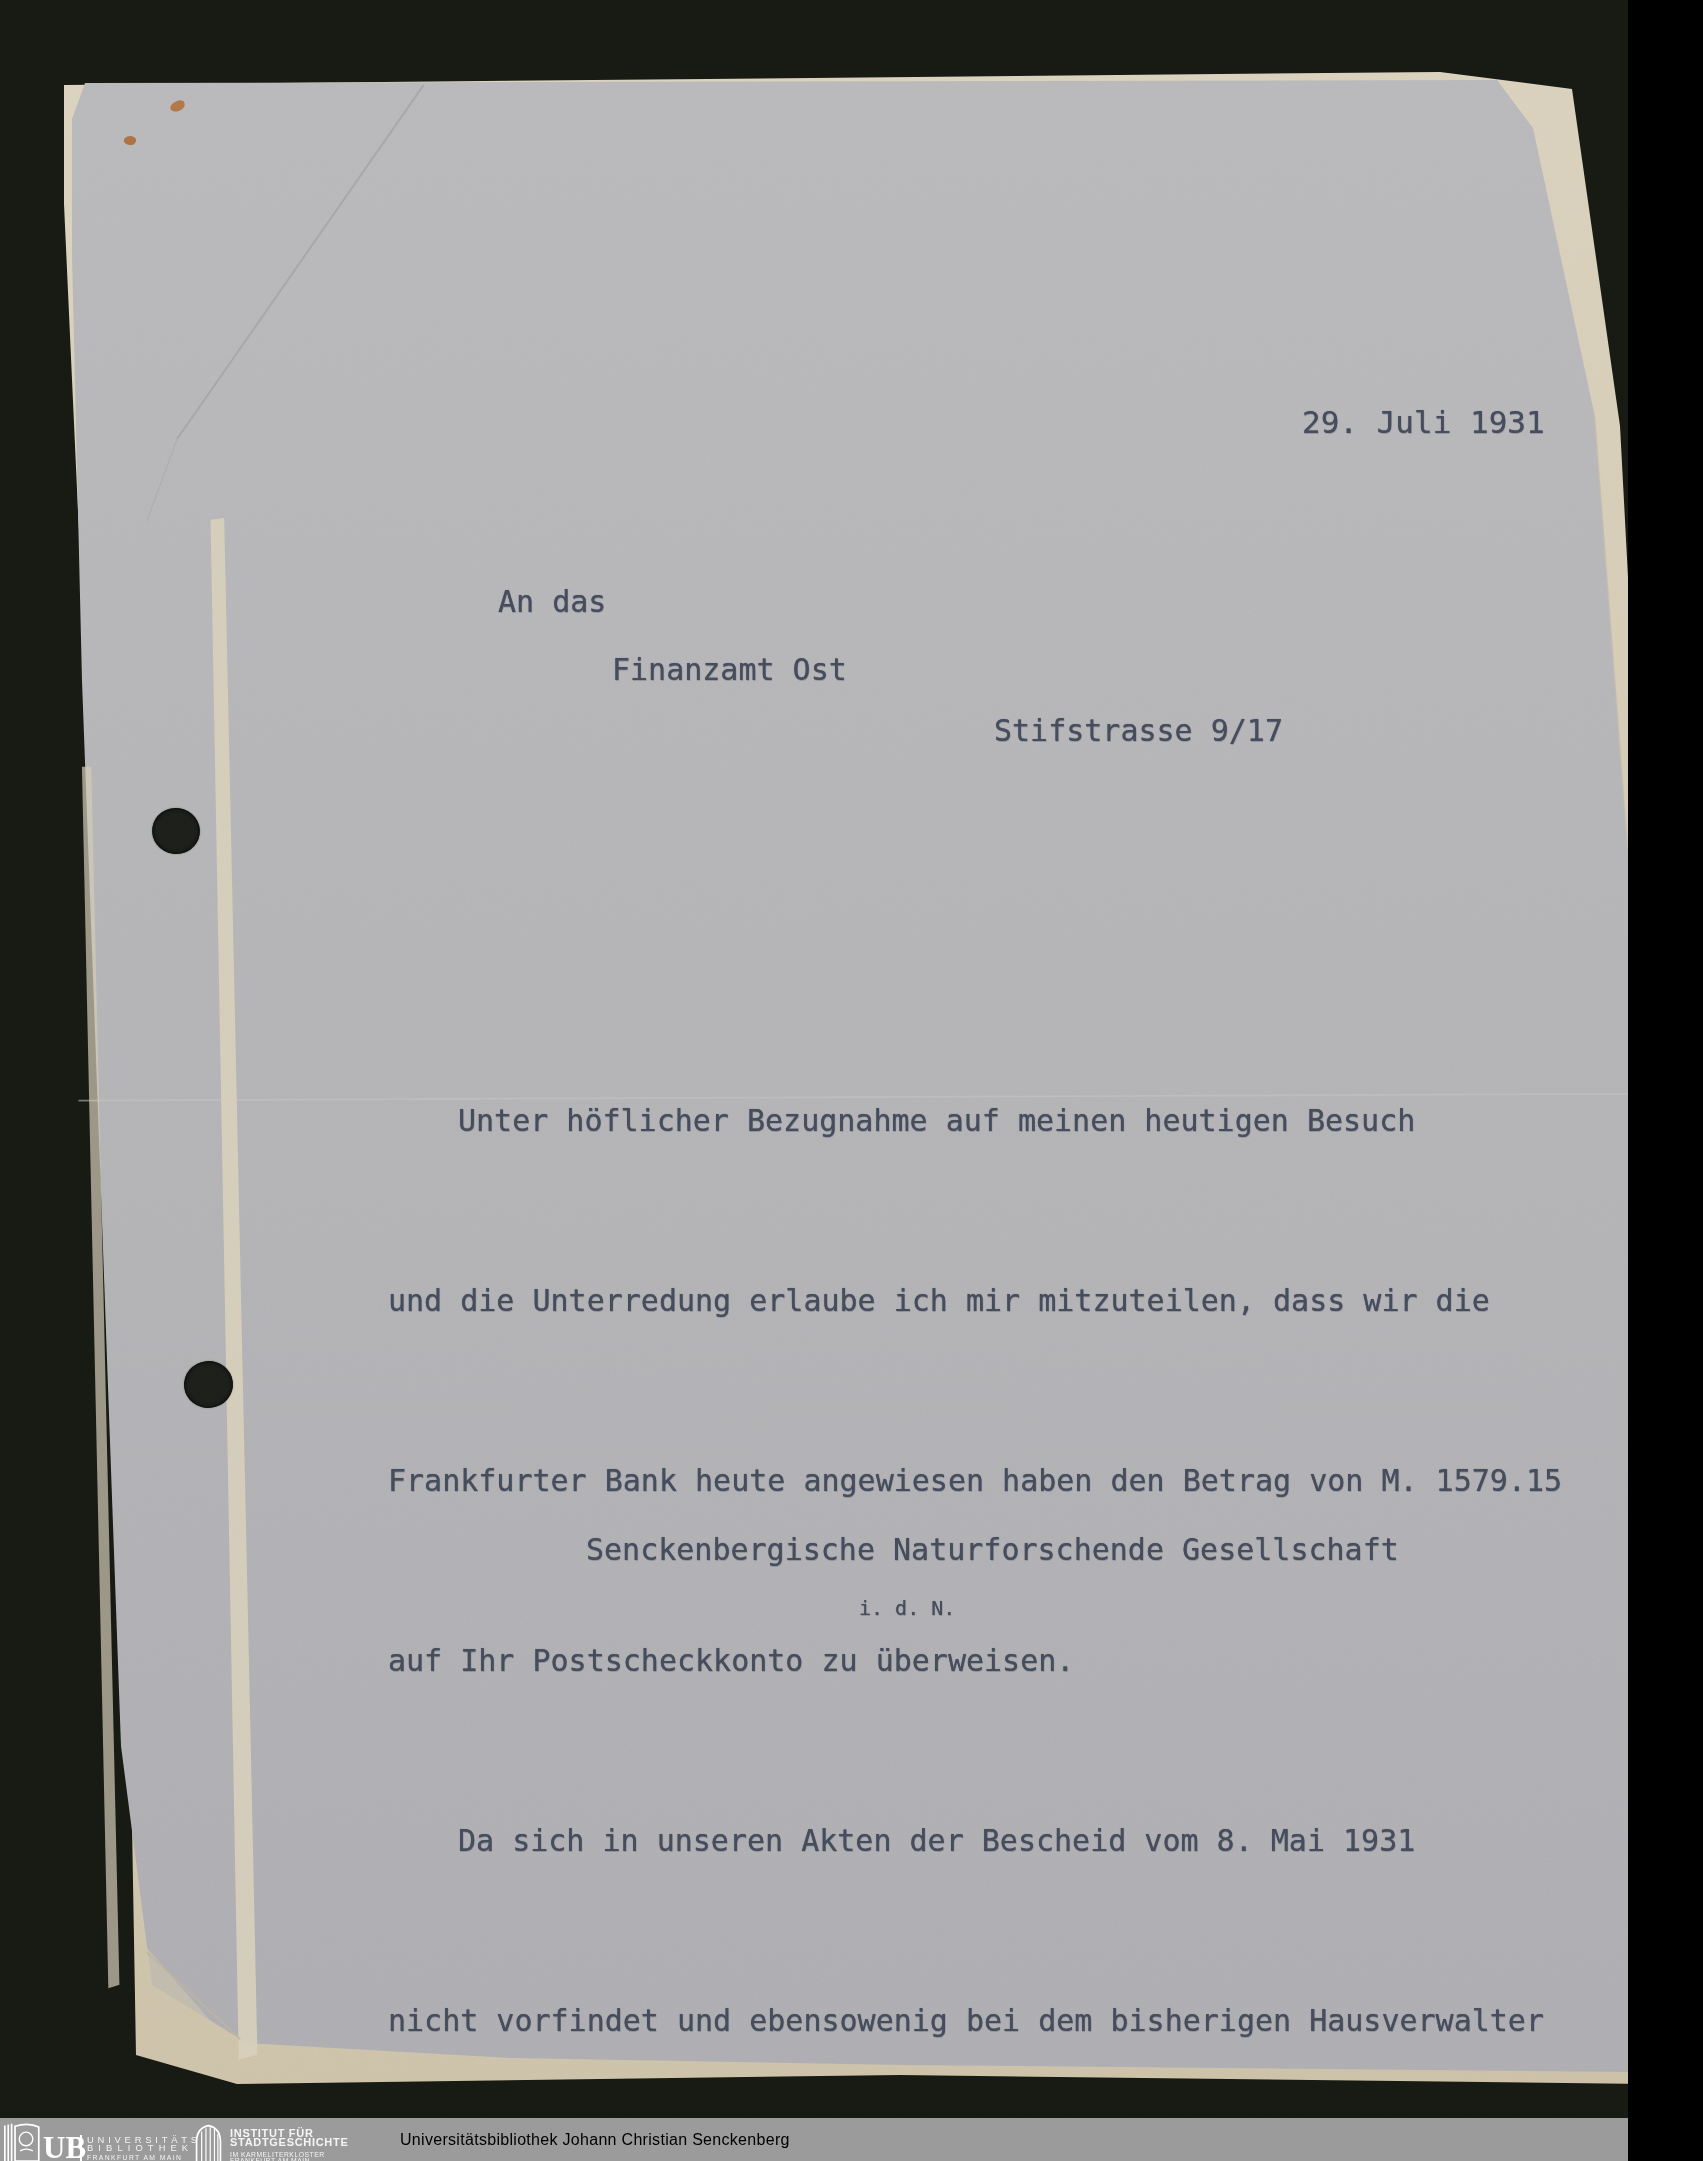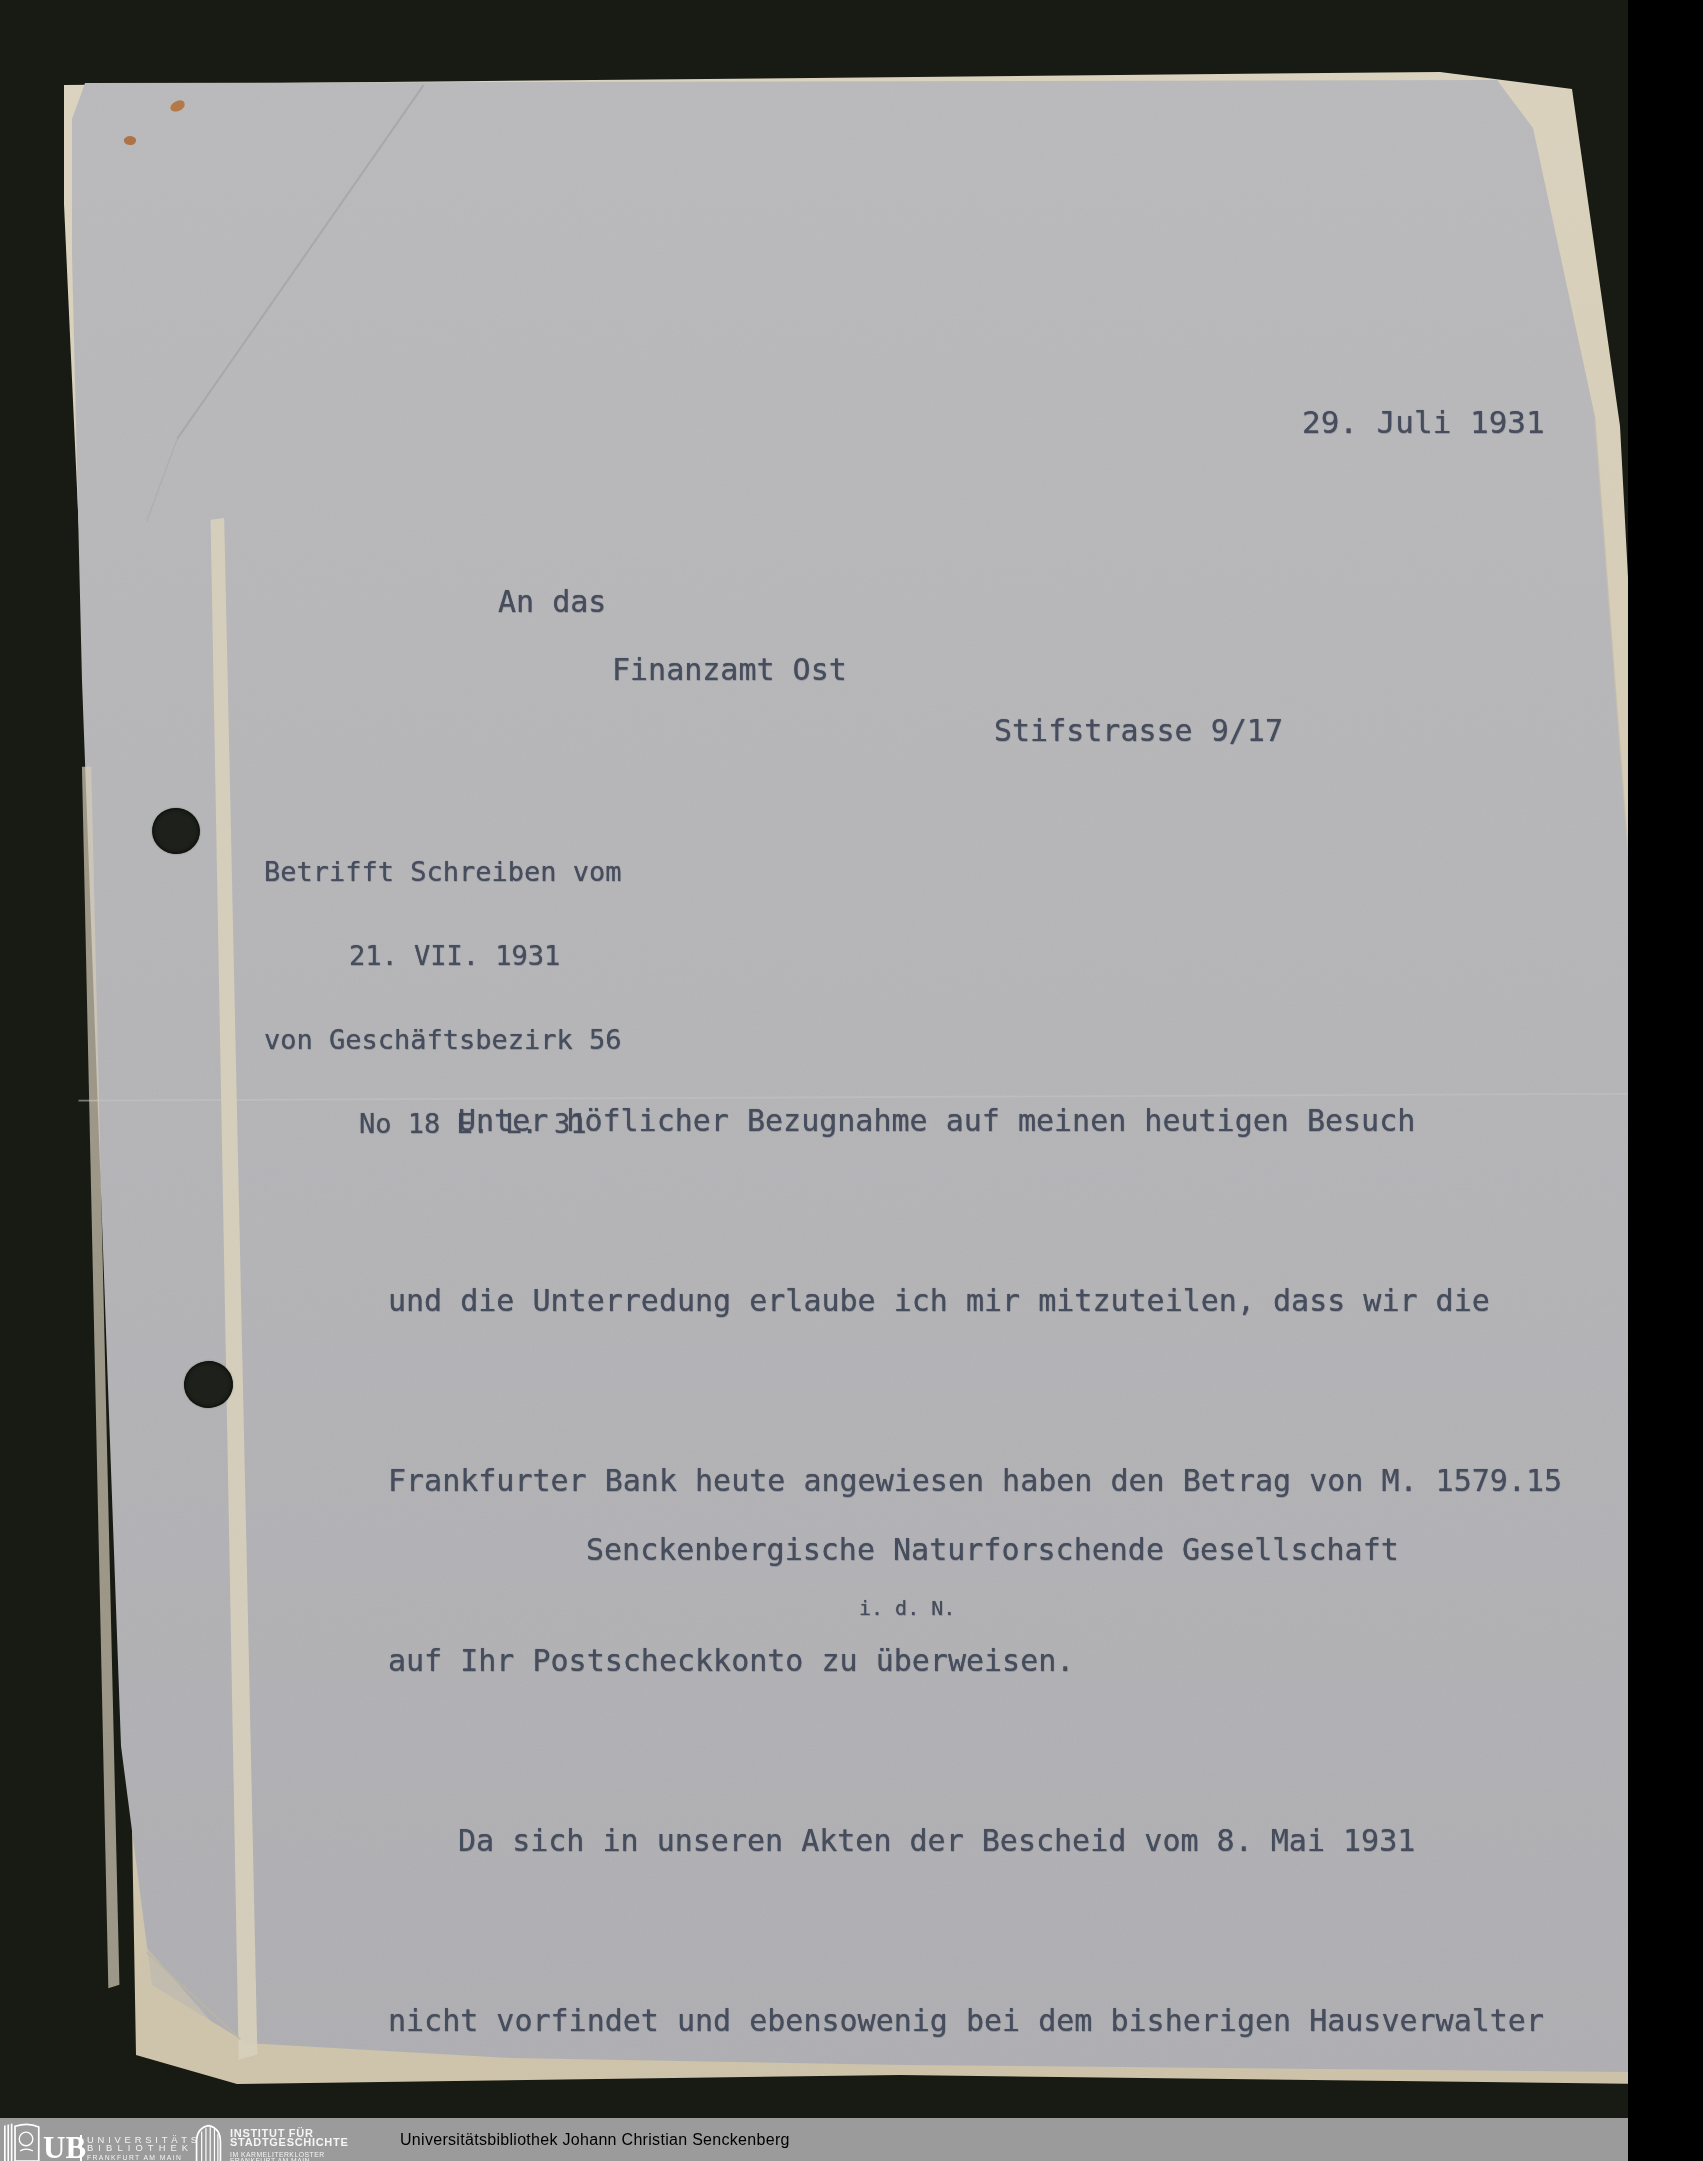--- a/index.html
+++ b/index.html
@@ -94,26 +94,20 @@
 
   <div class="rust a"></div>
   <div class="rust b"></div>
 
   <div class="type t-date">29. Juli 1931</div>
 
   <div class="type t-an">An das</div>
   <div class="type t-amt">Finanzamt Ost</div>
   <div class="type t-str">Stifstrasse 9/17</div>
 
-  <div class="type refblock">
-    <div class="r0">Betrifft Schreiben vom</div>
-    <div class="r1">21. VII. 1931</div>
-    <div class="r2">von Geschäftsbezirk 56</div>
-    <div class="r3">No 18 E. L. 31</div>
-  </div>
 
   <div class="type bodyblock">
     <div class="indent">Unter höflicher Bezugnahme auf meinen heutigen Besuch</div>
     <div>und die Unterredung erlaube ich mir mitzuteilen, dass wir die</div>
     <div>Frankfurter Bank heute angewiesen haben den Betrag von M. 1579.15</div>
     <div>auf Ihr Postscheckkonto zu überweisen.</div>
     <div class="indent">Da sich in unseren Akten der Bescheid vom 8. Mai 1931</div>
     <div>nicht vorfindet und ebensowenig bei dem bisherigen Hausverwalter</div>
     
     

